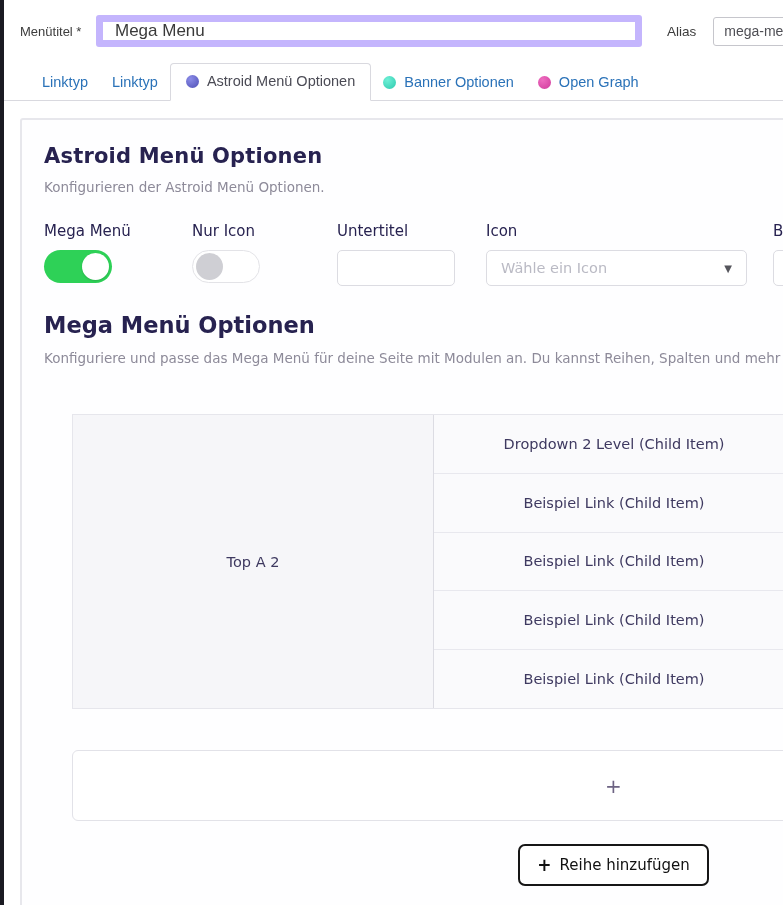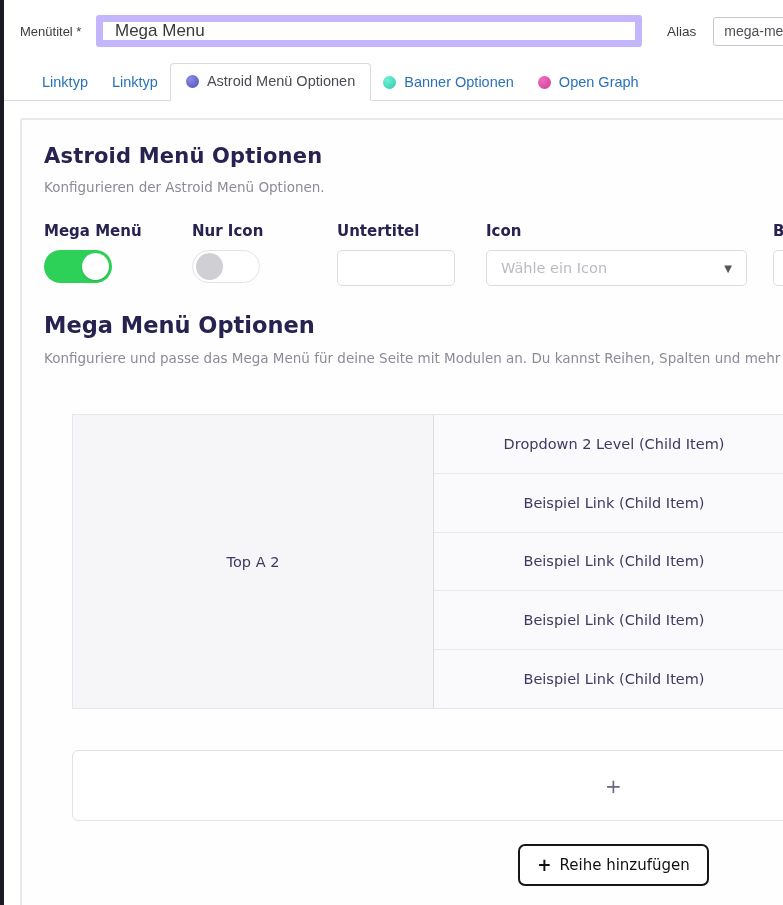--- a/index.html
+++ b/index.html
@@ -33,21 +33,21 @@
 
   
   .card { margin:17px 0 0 16px; width:1140px; height:792px; background:#fefeff;
           border:2px solid #e7e7ec; border-radius:3px; padding:24px 22px;
           font-family:"DejaVu Sans", sans-serif; }
   .panel-title { font-size:21px; font-weight:bold; color:#272250; letter-spacing:.2px; }
   .panel-sub   { margin-top:11px; font-size:13.5px; color:#8d8a99; }
 
   .fields { display:flex; margin-top:27px; width:1096px; }
   .f1 { width:148px; } .f2 { width:145px; } .f3 { width:149px; } .f4 { width:287px; } .f5 { flex:1; }
-  .f-label { font-size:15px; font-weight:bold; color:#272250; white-space:nowrap; }
+  .f-label { font-size:15px; font-weight:normal; color:#272250; white-space:nowrap; }
   .control { margin-top:10px; }
   .toggle { width:68px; height:33px; border-radius:17px; position:relative; cursor:pointer; }
   .toggle.on  { background:#2ed157; }
   .toggle.on  .knob { position:absolute; right:3px; top:3px; width:27px; height:27px;
                       background:#fff; border-radius:50%; box-shadow:0 1px 2px rgba(0,0,0,.15); }
   .toggle.off { background:#fff; border:1px solid #e3e3e7; }
   .toggle.off .knob { position:absolute; left:3px; top:2px; width:27px; height:27px;
                       background:#cfcfd4; border-radius:50%; }
   .text-input { width:118px; height:36px; border:1px solid #dcdce2; border-radius:5px;
                 background:#fff; outline:none; padding:0 10px; font-size:14.5px; color:#3e3960;

